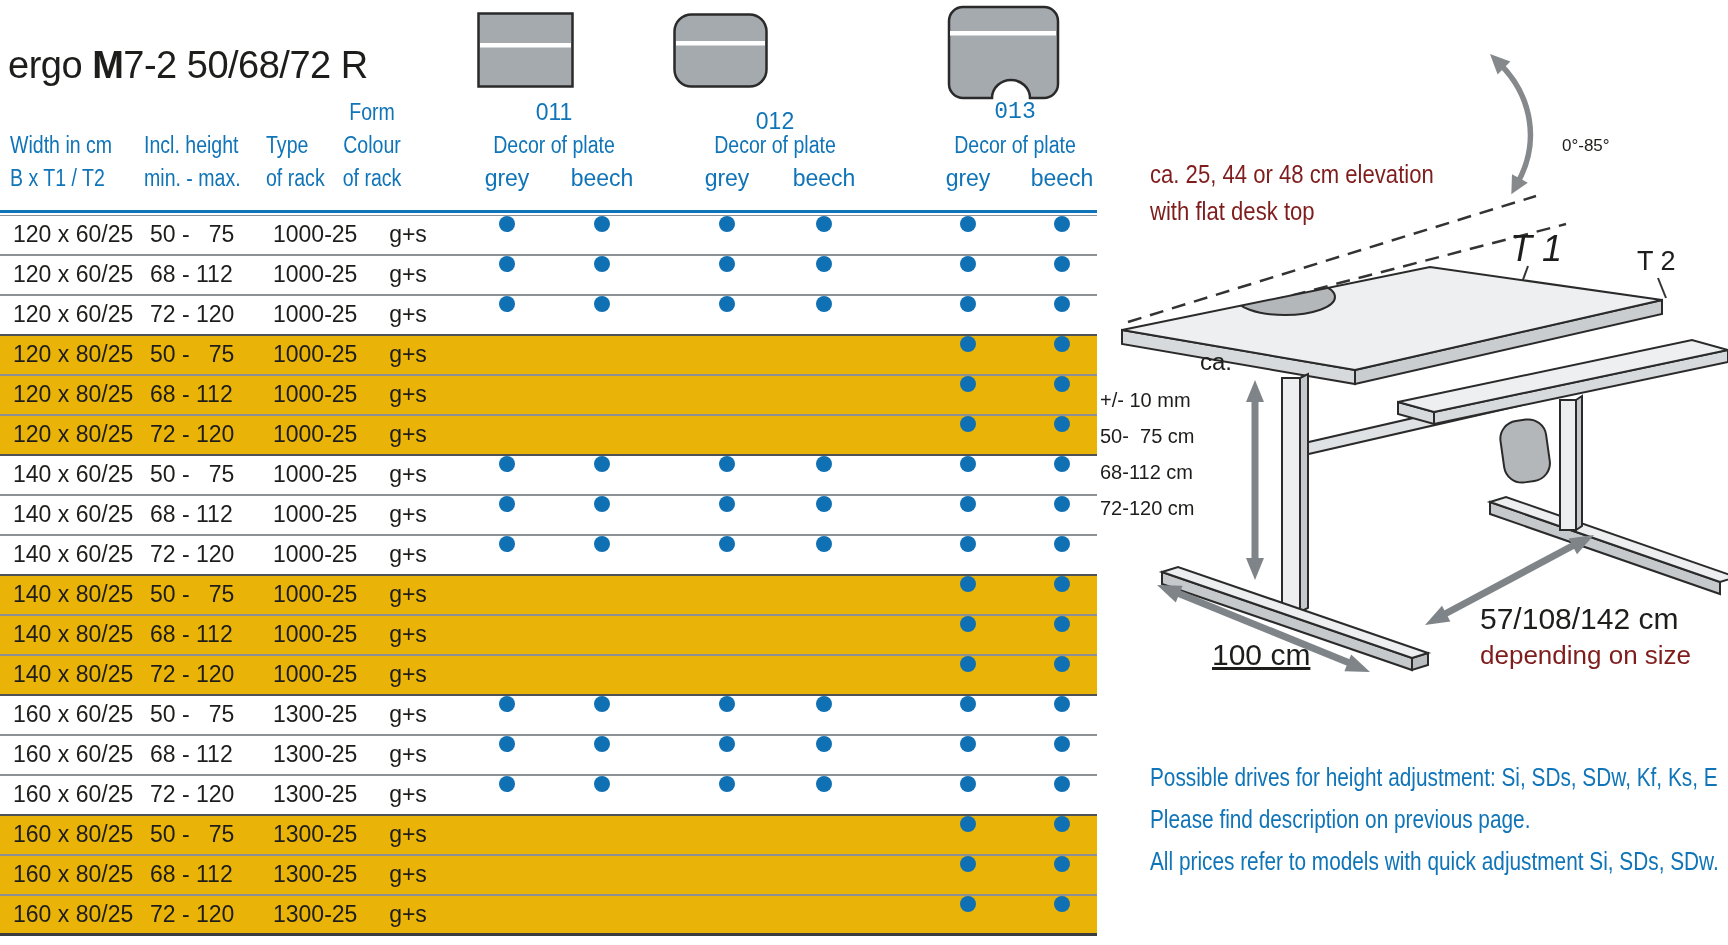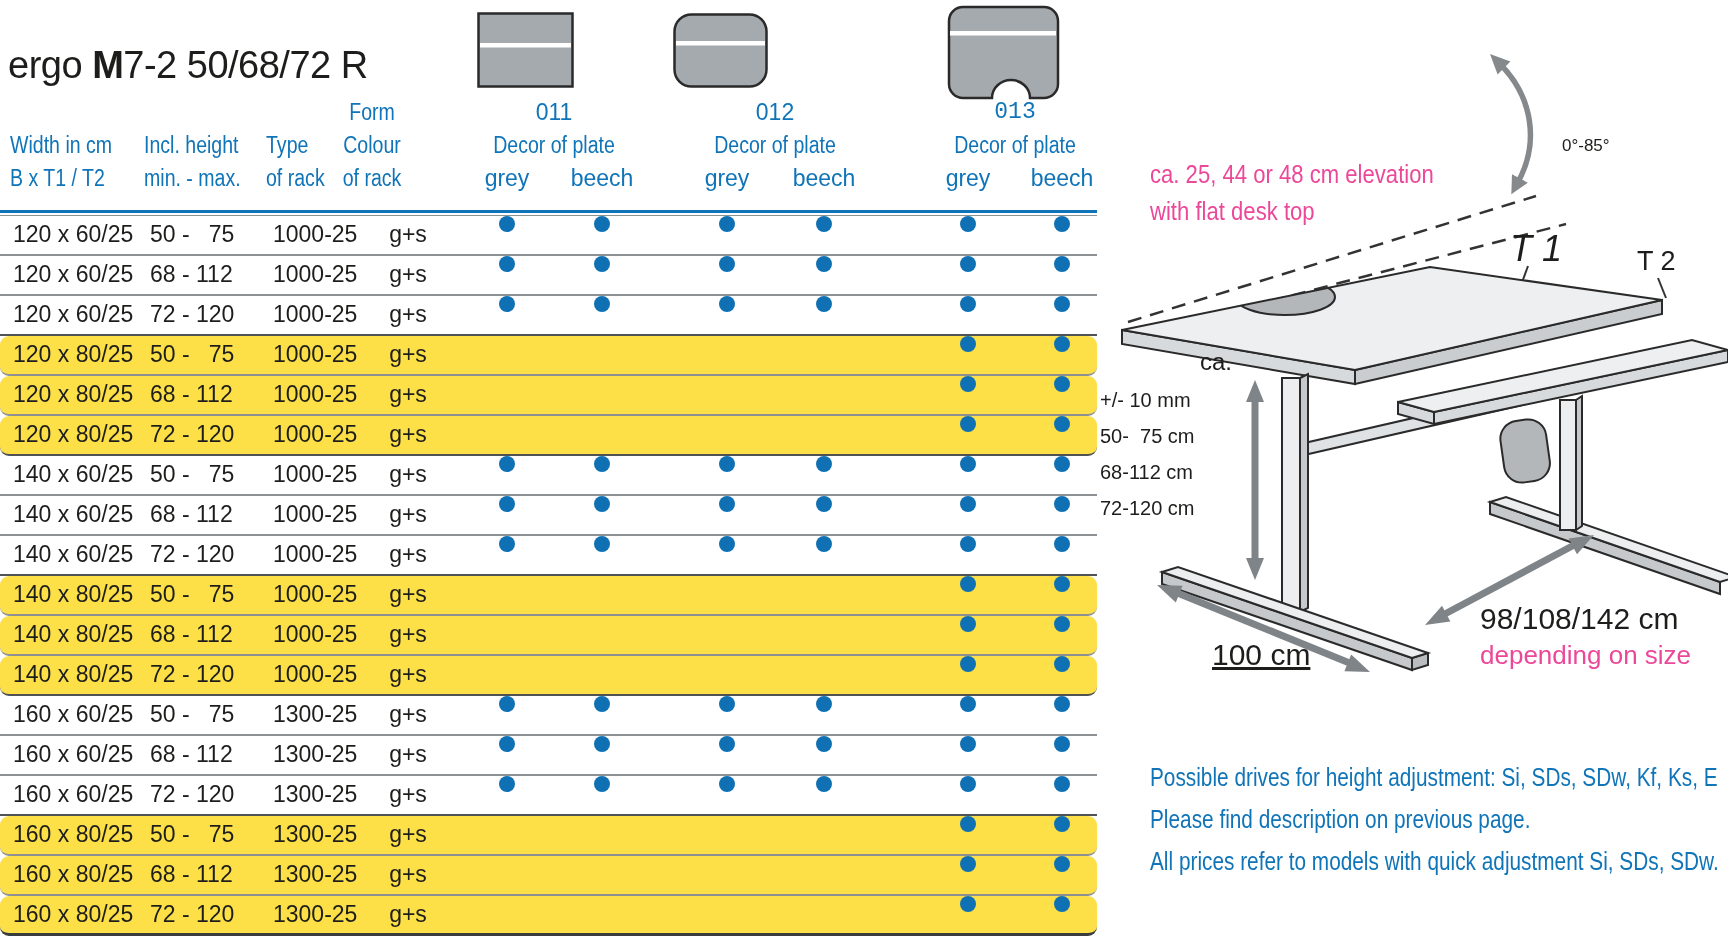--- a/index.html
+++ b/index.html
@@ -13,35 +13,35 @@
   
   .tbl{position:absolute;left:0;top:95px;width:1100px;}
   .h-line{position:absolute;font-size:23px;color:#0f74b8;white-space:nowrap;line-height:30px;}
   .hc{transform:translateX(-50%);text-align:center;}
   .sqz{display:inline-block;transform:scaleX(0.85);transform-origin:0 50%;}
   .sqzc{display:inline-block;transform:scaleX(0.85);}
   .rule-blue{position:absolute;top:115px;left:0;width:1097px;height:3px;background:#0f74b8;}
   .rule-grey{position:absolute;top:120px;left:0;width:1097px;height:1px;background:#8d9194;}
   .tbody{position:absolute;top:121px;left:0;width:1097px;}
   .row{position:relative;height:40px;box-sizing:border-box;border-bottom:2px solid #8d9194;background:#fff;}
-  .row.hl{background:#fde047;border-radius:9px;}
+  .row.hl{background:#eab308;}
   .row.gend{border-bottom:2px solid #4f5356;}
   .row:last-child{border-bottom:3px solid #3a3d3f;}
   .row span{position:absolute;top:0;line-height:37px;font-size:23px;color:#1d1d1b;white-space:nowrap;}
   .c-size{left:13px;}
   .c-h{left:150px;}
   .c-type{left:273px;}
   .c-form{left:381px;width:54px;text-align:center;}
   .dot{position:absolute;top:12px;width:16px;height:16px;border-radius:50%;
        background:#1070b4;transform:translateX(-50%);}
   
   .illu{position:absolute;left:1100px;top:30px;width:628px;height:680px;}
   .illu .lbl{position:absolute;white-space:nowrap;}
   .dk{color:#1d1d1b;}
-  .bl{color:#ec4899;}
+  .bl{color:#7f1d1d;}
   .elev{left:50px;top:126px;font-size:26px;line-height:37px;}
   .tilt{left:462px;top:106px;font-size:17px;}
   .t1{left:410px;top:198px;font-size:36px;font-style:italic;}
   .t2{left:537px;top:216px;font-size:27px;}
   .calbl{left:100px;top:318px;font-size:24px;}
   .hlist{left:0;top:352px;width:238px;text-align:left;font-size:20px;line-height:36px;}
   .w100{left:112px;top:608px;font-size:30px;text-decoration:underline;}
   .depth{left:380px;top:572px;font-size:30px;}
   .depthnote{left:380px;top:610px;font-size:26px;}
   
@@ -81,21 +81,21 @@
       <div class="h-line" style="left:144px;top:35px;"><span class="sqz">Incl. height</span></div>
       <div class="h-line" style="left:144px;top:68px;"><span class="sqz">min. - max.</span></div>
       <div class="h-line" style="left:266px;top:35px;"><span class="sqz">Type</span></div>
       <div class="h-line" style="left:266px;top:68px;"><span class="sqz">of rack</span></div>
 
       <div class="h-line hc" style="left:554px;top:2px;"><span>011</span></div>
       <div class="h-line hc" style="left:554px;top:35px;"><span class="sqzc">Decor of plate</span></div>
       <div class="h-line hc" style="left:507px;top:68px;"><span>grey</span></div>
       <div class="h-line hc" style="left:602px;top:68px;"><span>beech</span></div>
 
-      <div class="h-line hc" style="left:775px;top:2px;"><span>012</span></div>
+      <div class="h-line hc" style="left:775px;top:11px;"><span>012</span></div>
       <div class="h-line hc" style="left:775px;top:35px;"><span class="sqzc">Decor of plate</span></div>
       <div class="h-line hc" style="left:727px;top:68px;"><span>grey</span></div>
       <div class="h-line hc" style="left:824px;top:68px;"><span>beech</span></div>
 
       <div class="h-line hc" style="left:1015px;top:2px;font-family:Liberation Mono, monospace;"><span>013</span></div>
       <div class="h-line hc" style="left:1015px;top:35px;"><span class="sqzc">Decor of plate</span></div>
       <div class="h-line hc" style="left:968px;top:68px;"><span>grey</span></div>
       <div class="h-line hc" style="left:1062px;top:68px;"><span>beech</span></div>
     </div>
     <div class="rule-blue"></div>
@@ -368,21 +368,21 @@
     <div class="lbl t1 dk">T 1</div>
     <div class="lbl t2 dk">T 2</div>
     <div class="lbl calbl dk">ca.</div>
     <div class="lbl hlist dk">
       <div>+/- 10 mm</div>
       <div>50- &nbsp;75 cm</div>
       <div>68-112 cm</div>
       <div>72-120 cm</div>
     </div>
     <div class="lbl w100 dk">100 cm</div>
-    <div class="lbl depth dk">98/108/142 cm</div>
+    <div class="lbl depth dk">57/108/142 cm</div>
     <div class="lbl depthnote bl">depending on size</div>
   </div>
 
   <div class="footer">
     <div><span>Possible drives for height adjustment:  Si, SDs, SDw, Kf, Ks, E</span></div>
     <div><span>Please find description on previous page.</span></div>
     <div><span>All prices refer to models with quick adjustment Si, SDs, SDw.</span></div>
   </div>
 
 </div>

